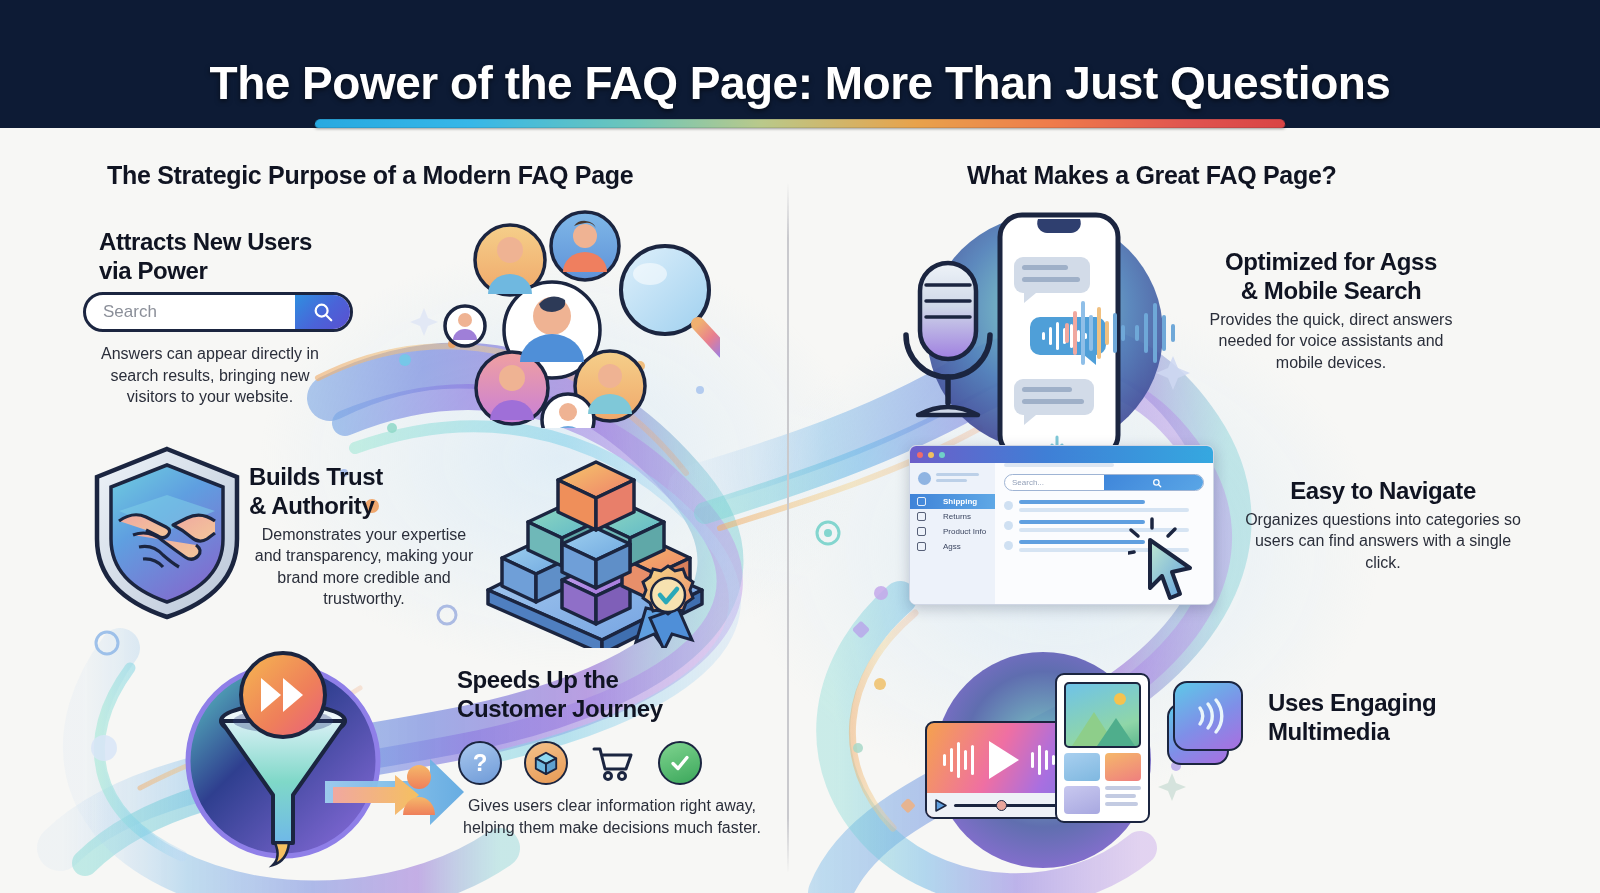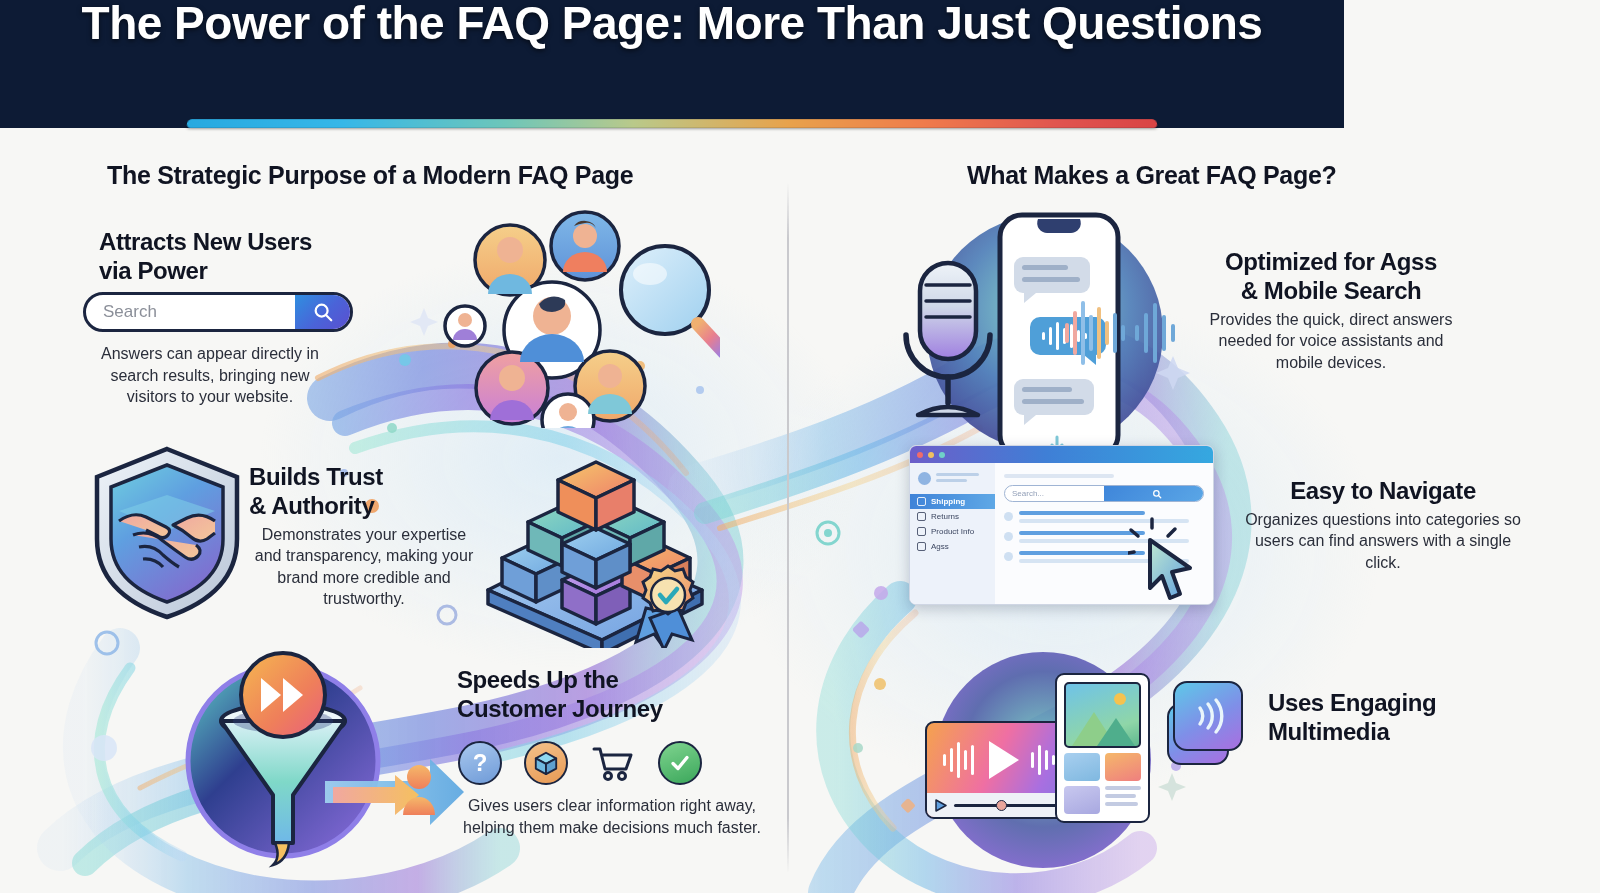--- a/index.html
+++ b/index.html
@@ -6,24 +6,24 @@
   html,body { width:1600px; height:893px; overflow:hidden; }
   body {
     background:#f7f7f5;
     font-family:"Liberation Sans", sans-serif;
     color:#12151f;
     position:relative;
   }
 
   
   .header {
-    position:absolute; left:0; top:0; width:1344px; height:128px;
+    position:absolute; left:0; top:0; width:1600px; height:128px;
     background:#0d1b35;
     display:flex; flex-direction:column;
-    align-items:center; justify-content:space-between;
+    align-items:center; justify-content:flex-end;
   }
   .header-title {
     color:#ffffff;
     font-size:46px;
     font-weight:bold;
     letter-spacing:-0.5px;
     line-height:1;
     text-shadow:0 2px 5px rgba(0,0,0,.55);
     white-space:nowrap;
   }
@@ -86,24 +86,24 @@
     overflow:hidden; border:1px solid #cfd6e4;
   }
   .browser .bar { height:17px; background:linear-gradient(90deg,#6d5ec9 0%,#3f7fd6 45%,#35a8e0 100%); display:flex; align-items:center; padding-left:7px; gap:5px; }
   .dot { width:6px; height:6px; border-radius:50%; }
   .browser .body { display:flex; height:143px; }
   .browser .side { width:85px; background:#edf2fa; padding:9px 0 0 0; }
   .browser .side .avatar-row { display:flex; align-items:center; gap:5px; padding:0 8px 9px; }
   .browser .side .av { width:13px; height:13px; border-radius:50%; background:#8fb4e2; }
   .browser .side .lines { flex:1; }
   .browser .side .ln { height:3px; background:#bcd0e8; border-radius:2px; margin-bottom:3px; }
-  .nav-item { font-size:8px; color:#3c4660; padding:3px 7px; display:flex; align-items:center; gap:5px; }
+  .nav-item { font-size:8px; color:#3c4660; padding:3px 7px; display:flex; align-items:center; gap:17px; }
   .nav-item.active { background:linear-gradient(90deg,#3f83d8,#5fa8e6); color:#fff; font-weight:bold; }
   .nav-ico { width:9px; height:9px; border:1px solid currentColor; border-radius:2px; opacity:.85; }
-  .browser .main { flex:1; background:#fbfcfe; padding:11px 9px; }
+  .browser .main { flex:1; background:#fbfcfe; padding:0 9px; }
   .mini-search { height:17px; border:1.5px solid #9fb4d4; border-radius:10px; background:#fff; display:flex; align-items:center; overflow:hidden; margin-bottom:9px; }
   .mini-search span { flex:1; font-size:8px; color:#93a0b8; padding-left:7px; }
   .mini-search .mb { width:26px; height:100%; background:linear-gradient(135deg,#3f86da,#5aa6e6); display:flex; align-items:center; justify-content:center; }
   .res { display:flex; gap:6px; margin-bottom:8px; }
   .res .bullet { width:9px; height:9px; border-radius:50%; background:#cfe0f2; flex:none; margin-top:1px; }
   .res .rl { flex:1; }
   .res .r1 { height:4px; width:68%; background:#5f9fe0; border-radius:2px; margin-bottom:4px; }
   .res .r2 { height:4px; width:92%; background:#d6e4f3; border-radius:2px; }
 
   

